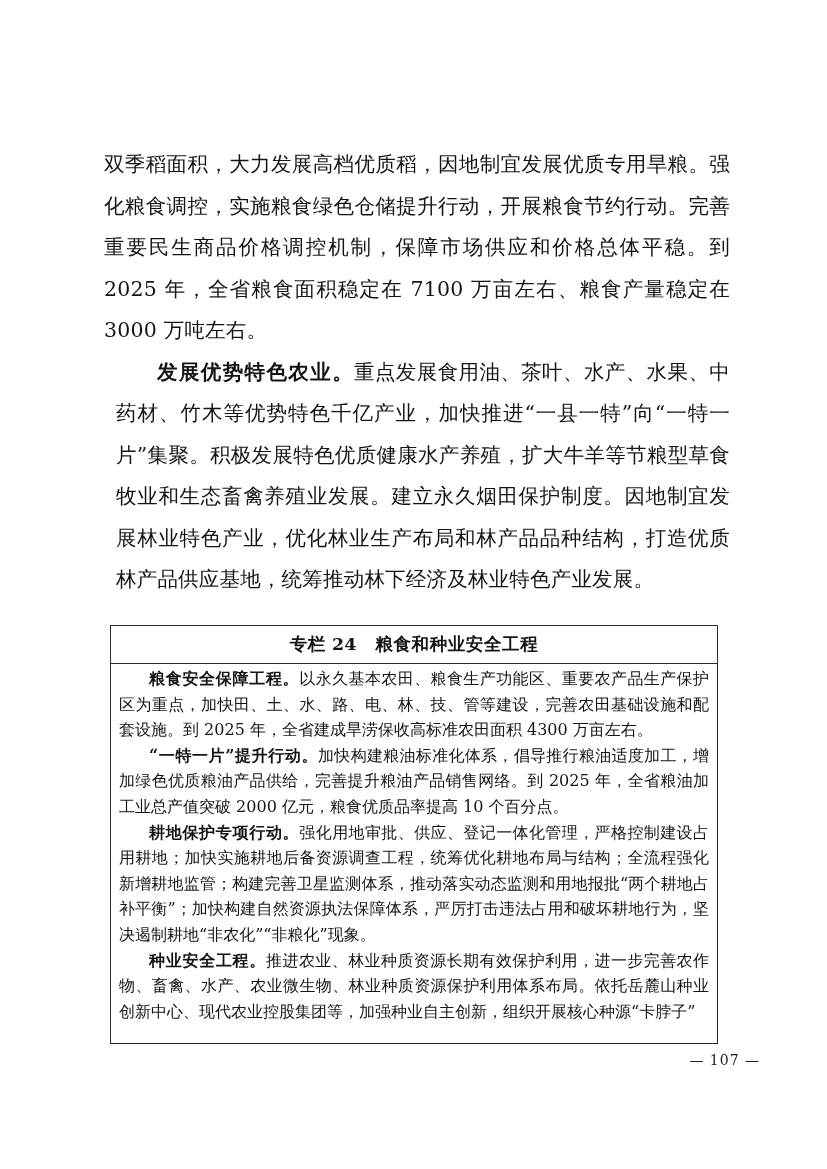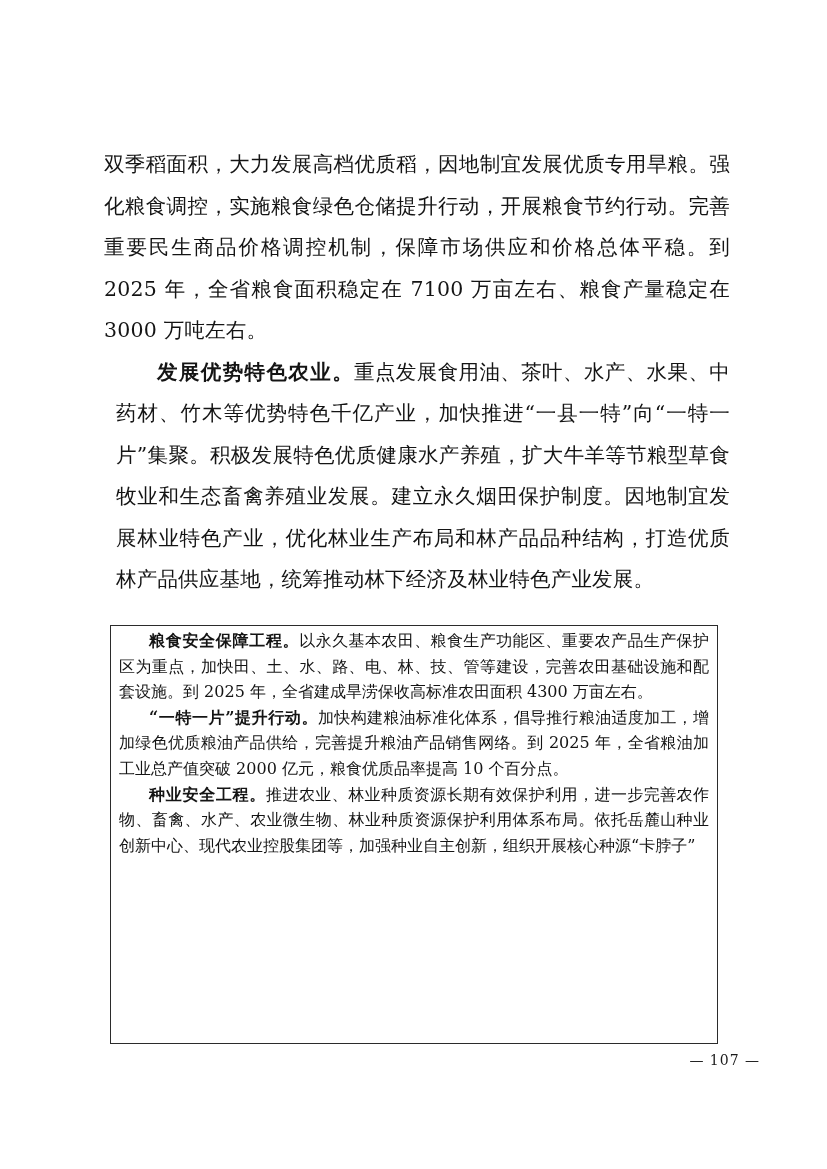--- a/index.html
+++ b/index.html
@@ -137,32 +137,38 @@
     </p>
 
     <p class="para indent">
       <span class="lead">发展优势特色农业。</span><span>重点发展食用油、茶叶、水产、水果、中药材、竹木等优势特色千亿产业，加快推进“一县一特”向“一特一片”集聚。积极发展特色优质健康水产养殖，扩大牛羊等节粮型草食牧业和生态畜禽养殖业发展。建立永久烟田保护制度。因地制宜发展林业特色产业，优化林业生产布局和林产品品种结构，打造优质林产品供应基地，统筹推动林下经济及林业特色产业发展。</span>
     </p>
 
   </div>
 
   <div class="column-box">
 
+    <div class="column-box-header">
+      <span>专栏</span><span class="num"> </span><span class="num">24</span><span class="gap"></span><span>粮食和种业安全工程</span>
+    </div>
 
     <div class="column-box-body">
 
       <p class="box-para">
         <span class="box-lead">粮食安全保障工程。</span><span>以永久基本农田、粮食生产功能区、重要农产品生产保护区为重点，加快田、土、水、路、电、林、技、管等建设，完善农田基础设施和配套设施。到 2025 年，全省建成旱涝保收高标准农田面积 4300 万亩左右。</span>
       </p>
 
       <p class="box-para">
         <span class="box-lead">“一特一片”提升行动。</span><span>加快构建粮油标准化体系，倡导推行粮油适度加工，增加绿色优质粮油产品供给，完善提升粮油产品销售网络。到 2025 年，全省粮油加工业总产值突破 2000 亿元，粮食优质品率提高 10 个百分点。</span>
       </p>
 
 
+      <p class="box-para">
+        <span class="box-lead">耕地保护专项行动。</span><span>强化用地审批、供应、登记一体化管理，严格控制建设占用耕地；加快实施耕地后备资源调查工程，统筹优化耕地布局与结构；全流程强化新增耕地监管；构建完善卫星监测体系，推动落实动态监测和用地报批“两个耕地占补平衡”；加快构建自然资源执法保障体系，严厉打击违法占用和破坏耕地行为，坚决遏制耕地“非农化”“非粮化”现象。</span>
+      </p>
 
       <p class="box-para">
         <span class="box-lead">种业安全工程。</span><span>推进农业、林业种质资源长期有效保护利用，进一步完善农作物、畜禽、水产、农业微生物、林业种质资源保护利用体系布局。依托岳麓山种业创新中心、现代农业控股集团等，加强种业自主创新，组织开展核心种源“卡脖子”</span>
       </p>
 
     </div>
   </div>
 
   <div class="footer">
     <span>— 107 —</span>

